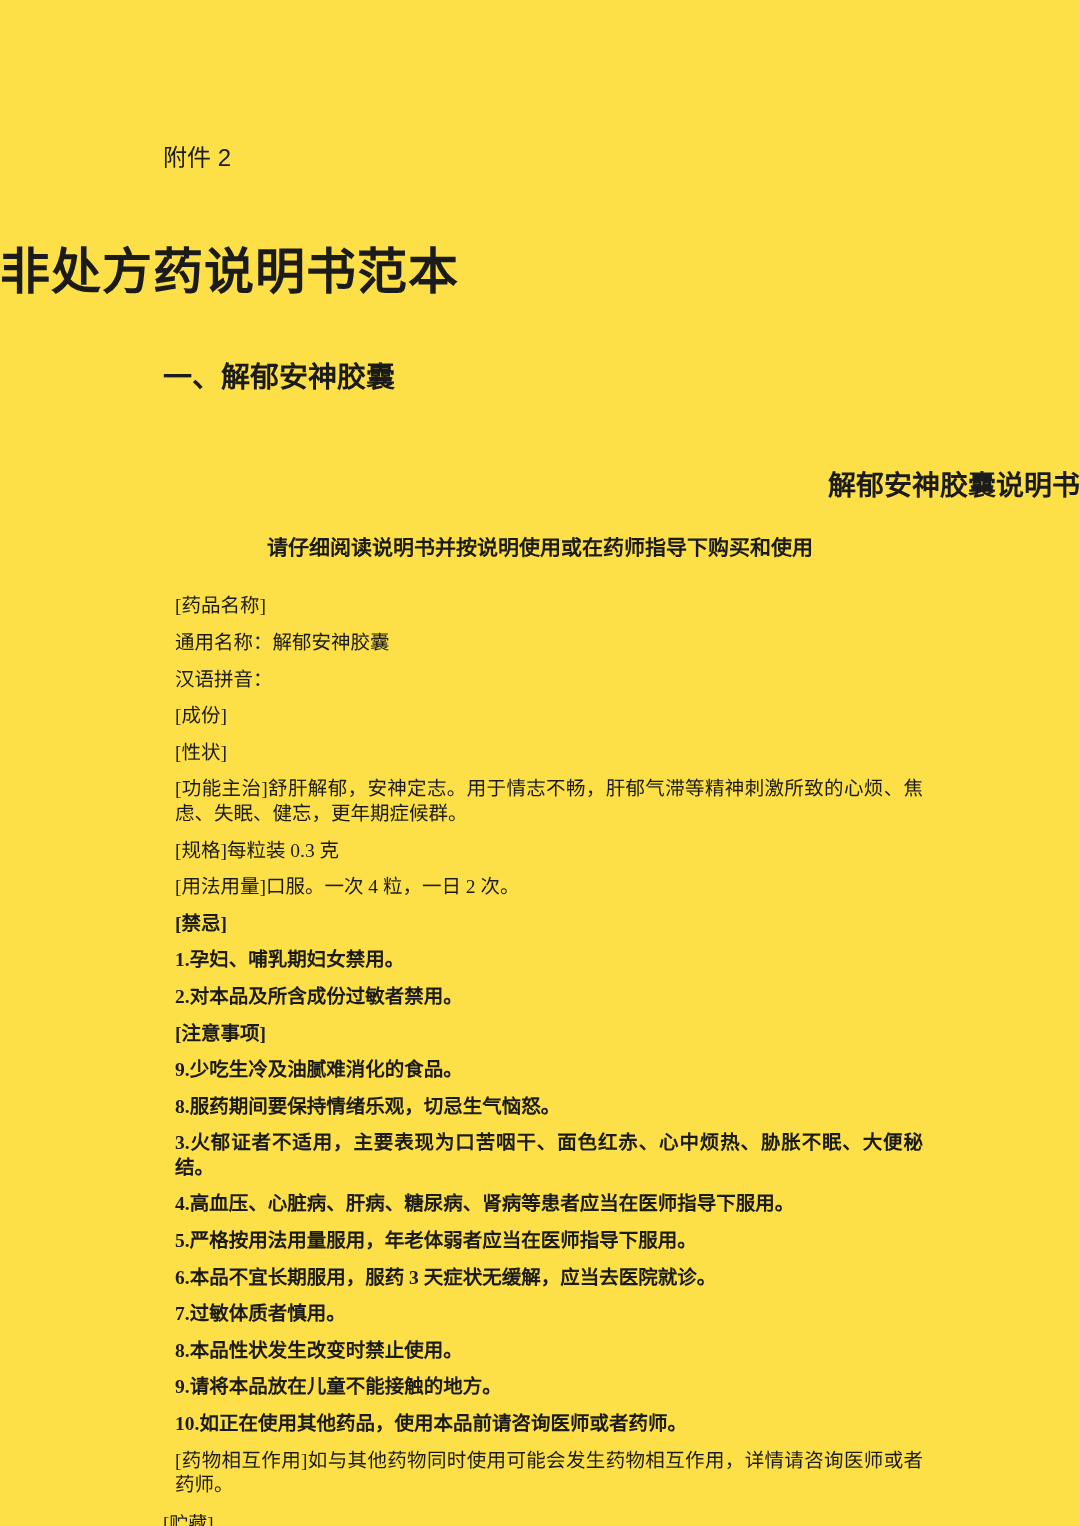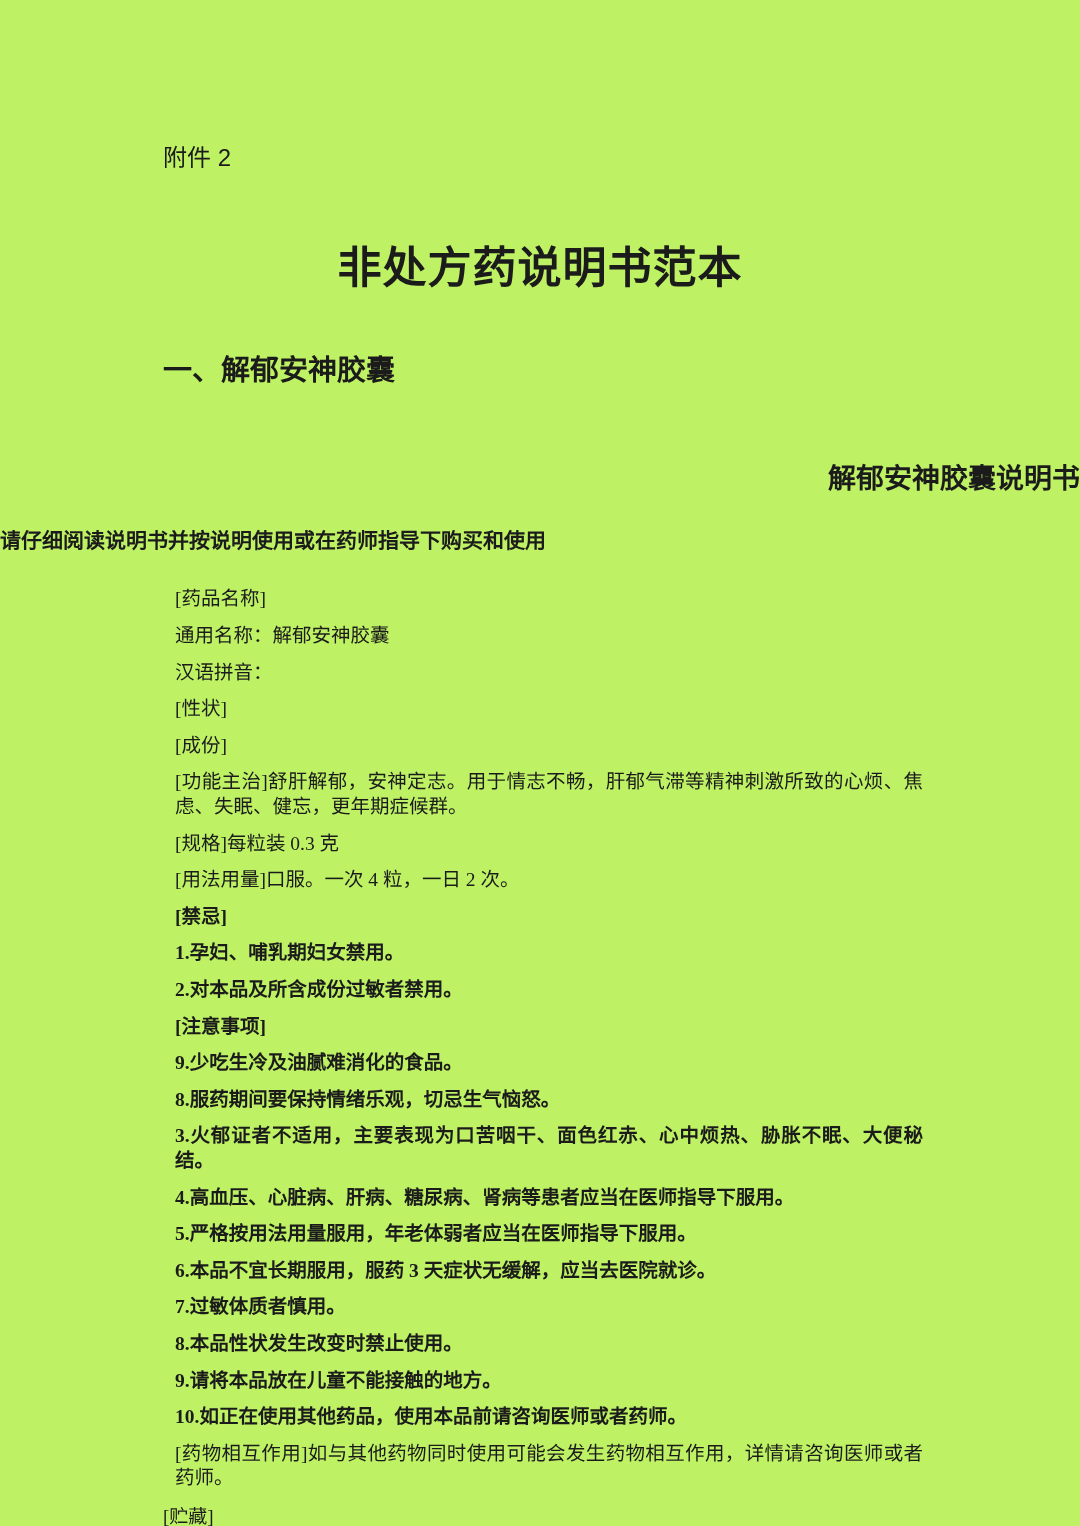--- a/index.html
+++ b/index.html
@@ -5,37 +5,37 @@
   html, body {
     margin: 0;
     padding: 0;
     background: #ffffff;
   }
   .page {
     position: relative;
     width: 1080px;
     height: 1526px;
     box-sizing: border-box;
-    background: #bef264;
+    background: #fde047;
     color: #1b1b1b;
     padding-top: 146px;
     overflow: hidden;
     font-family: "Liberation Serif", "DejaVu Serif", serif;
   }
   .attachment {
     margin-left: 163px;
     font-family: "Liberation Sans", "DejaVu Sans", sans-serif;
     font-size: 24px;
     line-height: 1;
   }
   .main-title {
     margin: 74px 0 0 0;
-    text-align: center;
+    text-align: left;
     font-family: "Liberation Serif", "DejaVu Serif", serif;
-    font-size: 44px;
+    font-size: 50px;
     font-weight: bold;
     line-height: 1.15;
     letter-spacing: 1px;
   }
   .section-heading {
     margin: 60px 0 0 163px;
     font-family: "Liberation Sans", "DejaVu Sans", sans-serif;
     font-size: 29px;
     font-weight: bold;
     line-height: 1.1;
@@ -43,20 +43,21 @@
   .insert-title {
     margin: 78px 0 0 0;
     text-align: right;
     font-family: "Liberation Sans", "DejaVu Sans", sans-serif;
     font-size: 28px;
     font-weight: bold;
     line-height: 1.1;
   }
   .notice {
     margin-top: 33px;
+    text-align: center;
     font-family: "Liberation Sans", "DejaVu Sans", sans-serif;
     font-size: 21px;
     font-weight: bold;
     line-height: 1.2;
   }
   .body-block {
     margin: 34px 0 0 163px;
     width: 772px;
     font-size: 19.5px;
     line-height: 24.6px;
@@ -90,22 +91,22 @@
   <h2 class="section-heading">一、解郁安神胶囊</h2>
 
   <h3 class="insert-title">解郁安神胶囊说明书</h3>
 
   <div class="notice">请仔细阅读说明书并按说明使用或在药师指导下购买和使用</div>
 
   <div class="body-block" id="body-lines">
       <p class="">[药品名称]</p>
       <p class="">通用名称：解郁安神胶囊</p>
       <p class="">汉语拼音：</p>
+      <p class="">[成份]</p>
       <p class="">[性状]</p>
-      <p class="">[成份]</p>
       <p class="">[功能主治]舒肝解郁，安神定志。用于情志不畅，肝郁气滞等精神刺激所致的心烦、焦虑、失眠、健忘，更年期症候群。</p>
       <p class="">[规格]每粒装 0.3 克</p>
       <p class="">[用法用量]口服。一次 4 粒，一日 2 次。</p>
       <p class="bold">[禁忌]</p>
       <p class="bold">1.孕妇、哺乳期妇女禁用。</p>
       <p class="bold">2.对本品及所含成份过敏者禁用。</p>
       <p class="bold">[注意事项]</p>
       <p class="bold">9.少吃生冷及油腻难消化的食品。</p>
       <p class="bold">8.服药期间要保持情绪乐观，切忌生气恼怒。</p>
       <p class="bold">3.火郁证者不适用，主要表现为口苦咽干、面色红赤、心中烦热、胁胀不眠、大便秘结。</p>

